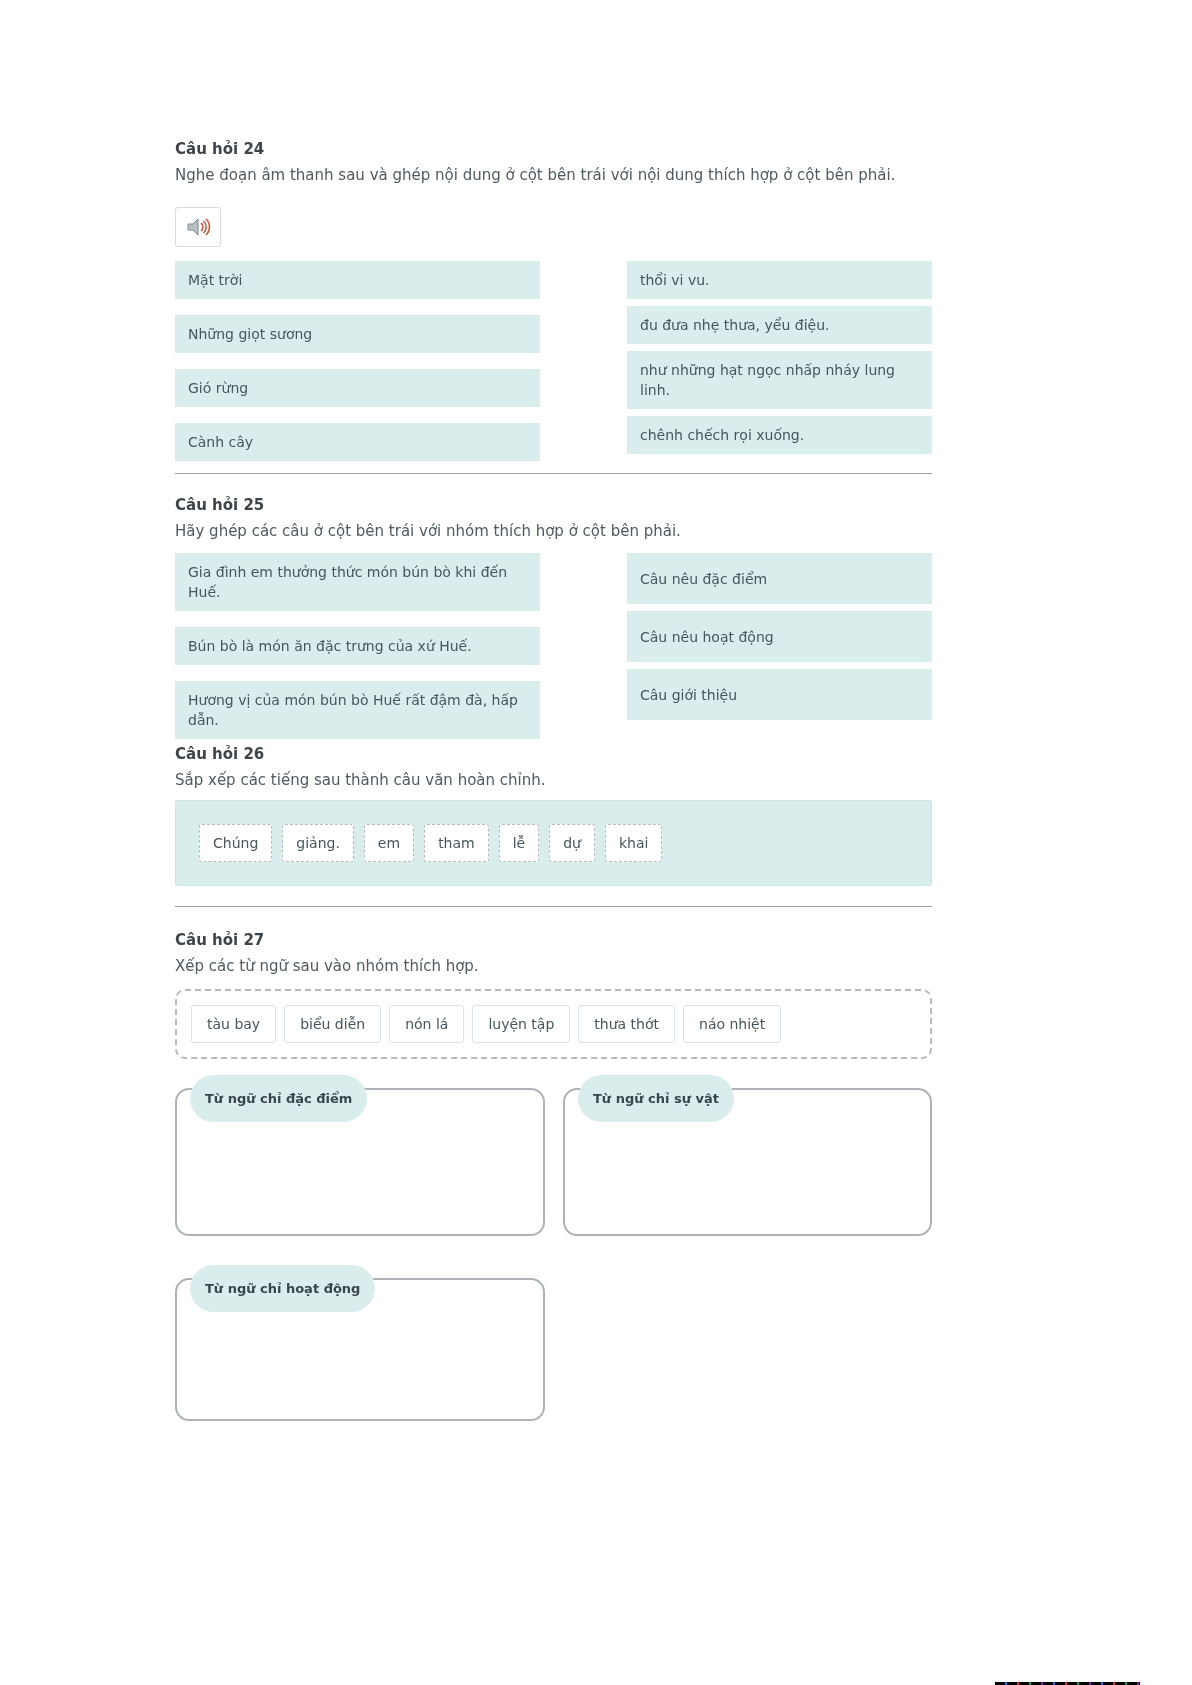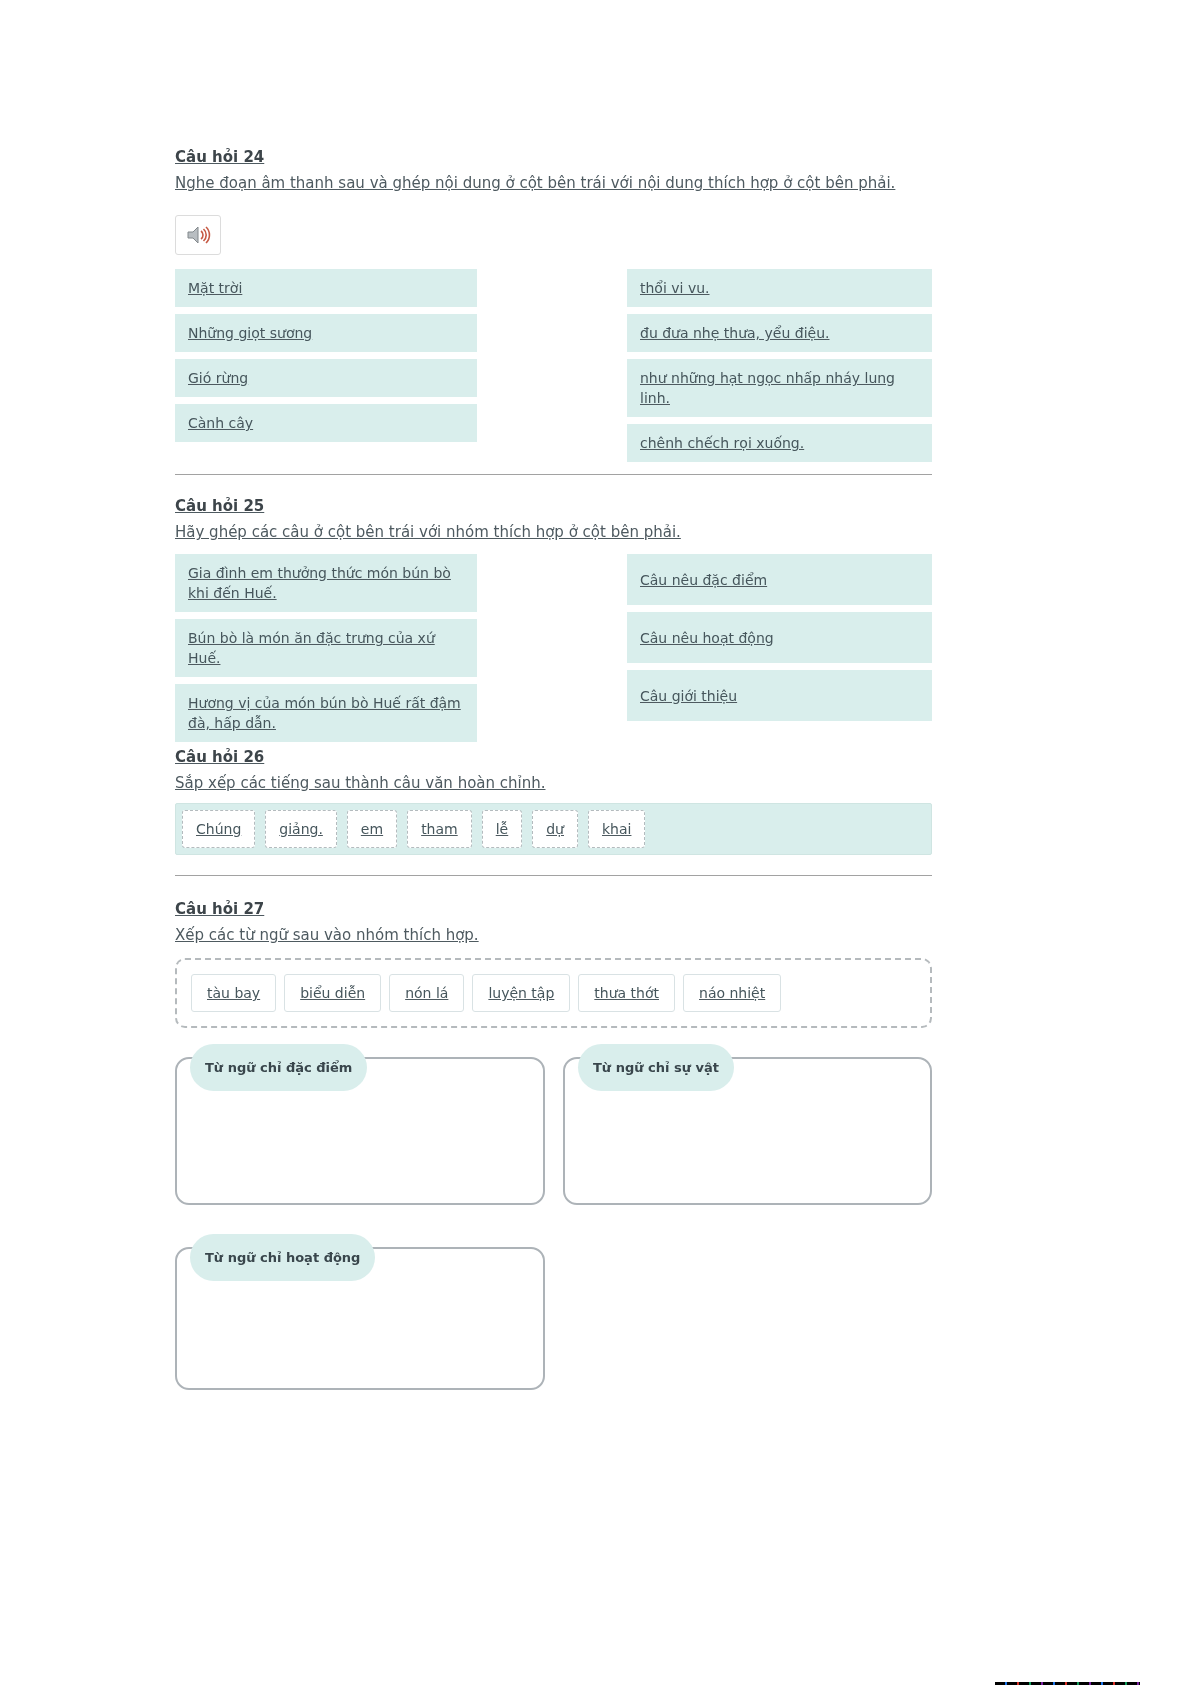--- a/index.html
+++ b/index.html
@@ -1,46 +1,46 @@
 <!DOCTYPE html>
 <html lang="vi"><head>
 <meta charset="utf-8">
 <style>
   html,body{margin:0;padding:0;}
   body{
     width:1192px;height:1685px;position:relative;background:#ffffff;
     font-family:"DejaVu Sans","Liberation Sans",sans-serif;
     color:#4e5a60;overflow:hidden;
   }
-  .content{position:absolute;left:175px;top:8px;width:757px;text-decoration:underline;}
+  .content{position:absolute;left:175px;top:0;width:757px;}
   .q-title{margin:0;font-size:15px;font-weight:700;color:#3d454a;}
   .q-instr{margin:7px 0 0;font-size:15px;color:#4e5a60;line-height:20px;}
   .mt-140{margin-top:140px;}
   .divider{border:none;border-top:1px solid #a2a2a2;margin:12px 0 0;height:0;}
   .divider.d2{margin-top:20px;}
   
   .audio-btn{
     margin-top:22px;display:flex;align-items:center;justify-content:center;
     width:46px;height:40px;background:#fff;border:1px solid #dcdcdc;border-radius:3px;
     cursor:pointer;padding:0;
   }
   
   .match-grid{margin-top:14px;display:flex;justify-content:space-between;}
   .col{display:flex;flex-direction:column;gap:7px;}
-  .col.l{width:302px;}
+  .col.l{width:365px;gap:16px;}
   .col.r{width:305px;}
   .mbox{
     background:#d9eeec;padding:9px 13px;font-size:14px;line-height:20px;
     color:#46565c;display:flex;align-items:center;box-sizing:border-box;min-height:38px;
   }
   .q25 .col.r .mbox{min-height:51px;text-align:right;}
   
   .teal-pool{
     margin-top:10px;background:#d9eeec;border:1px solid #cfe5e2;border-radius:2px;
-    padding:6px;display:flex;flex-wrap:wrap;gap:10px;box-sizing:border-box;
+    padding:23px;display:flex;flex-wrap:wrap;gap:10px;box-sizing:border-box;
   }
   .chip-dashed{
     background:#fff;border:1px dashed #b4bbbe;border-radius:3px;
     padding:8px 13px;font-size:14px;color:#46565c;line-height:20px;cursor:pointer;
   }
   
   .dash-pool{
     margin-top:13px;border:2px dashed #b5babd;border-radius:10px;background:#fff;
     padding:14px;display:flex;flex-wrap:wrap;gap:8px;box-sizing:border-box;
   }

